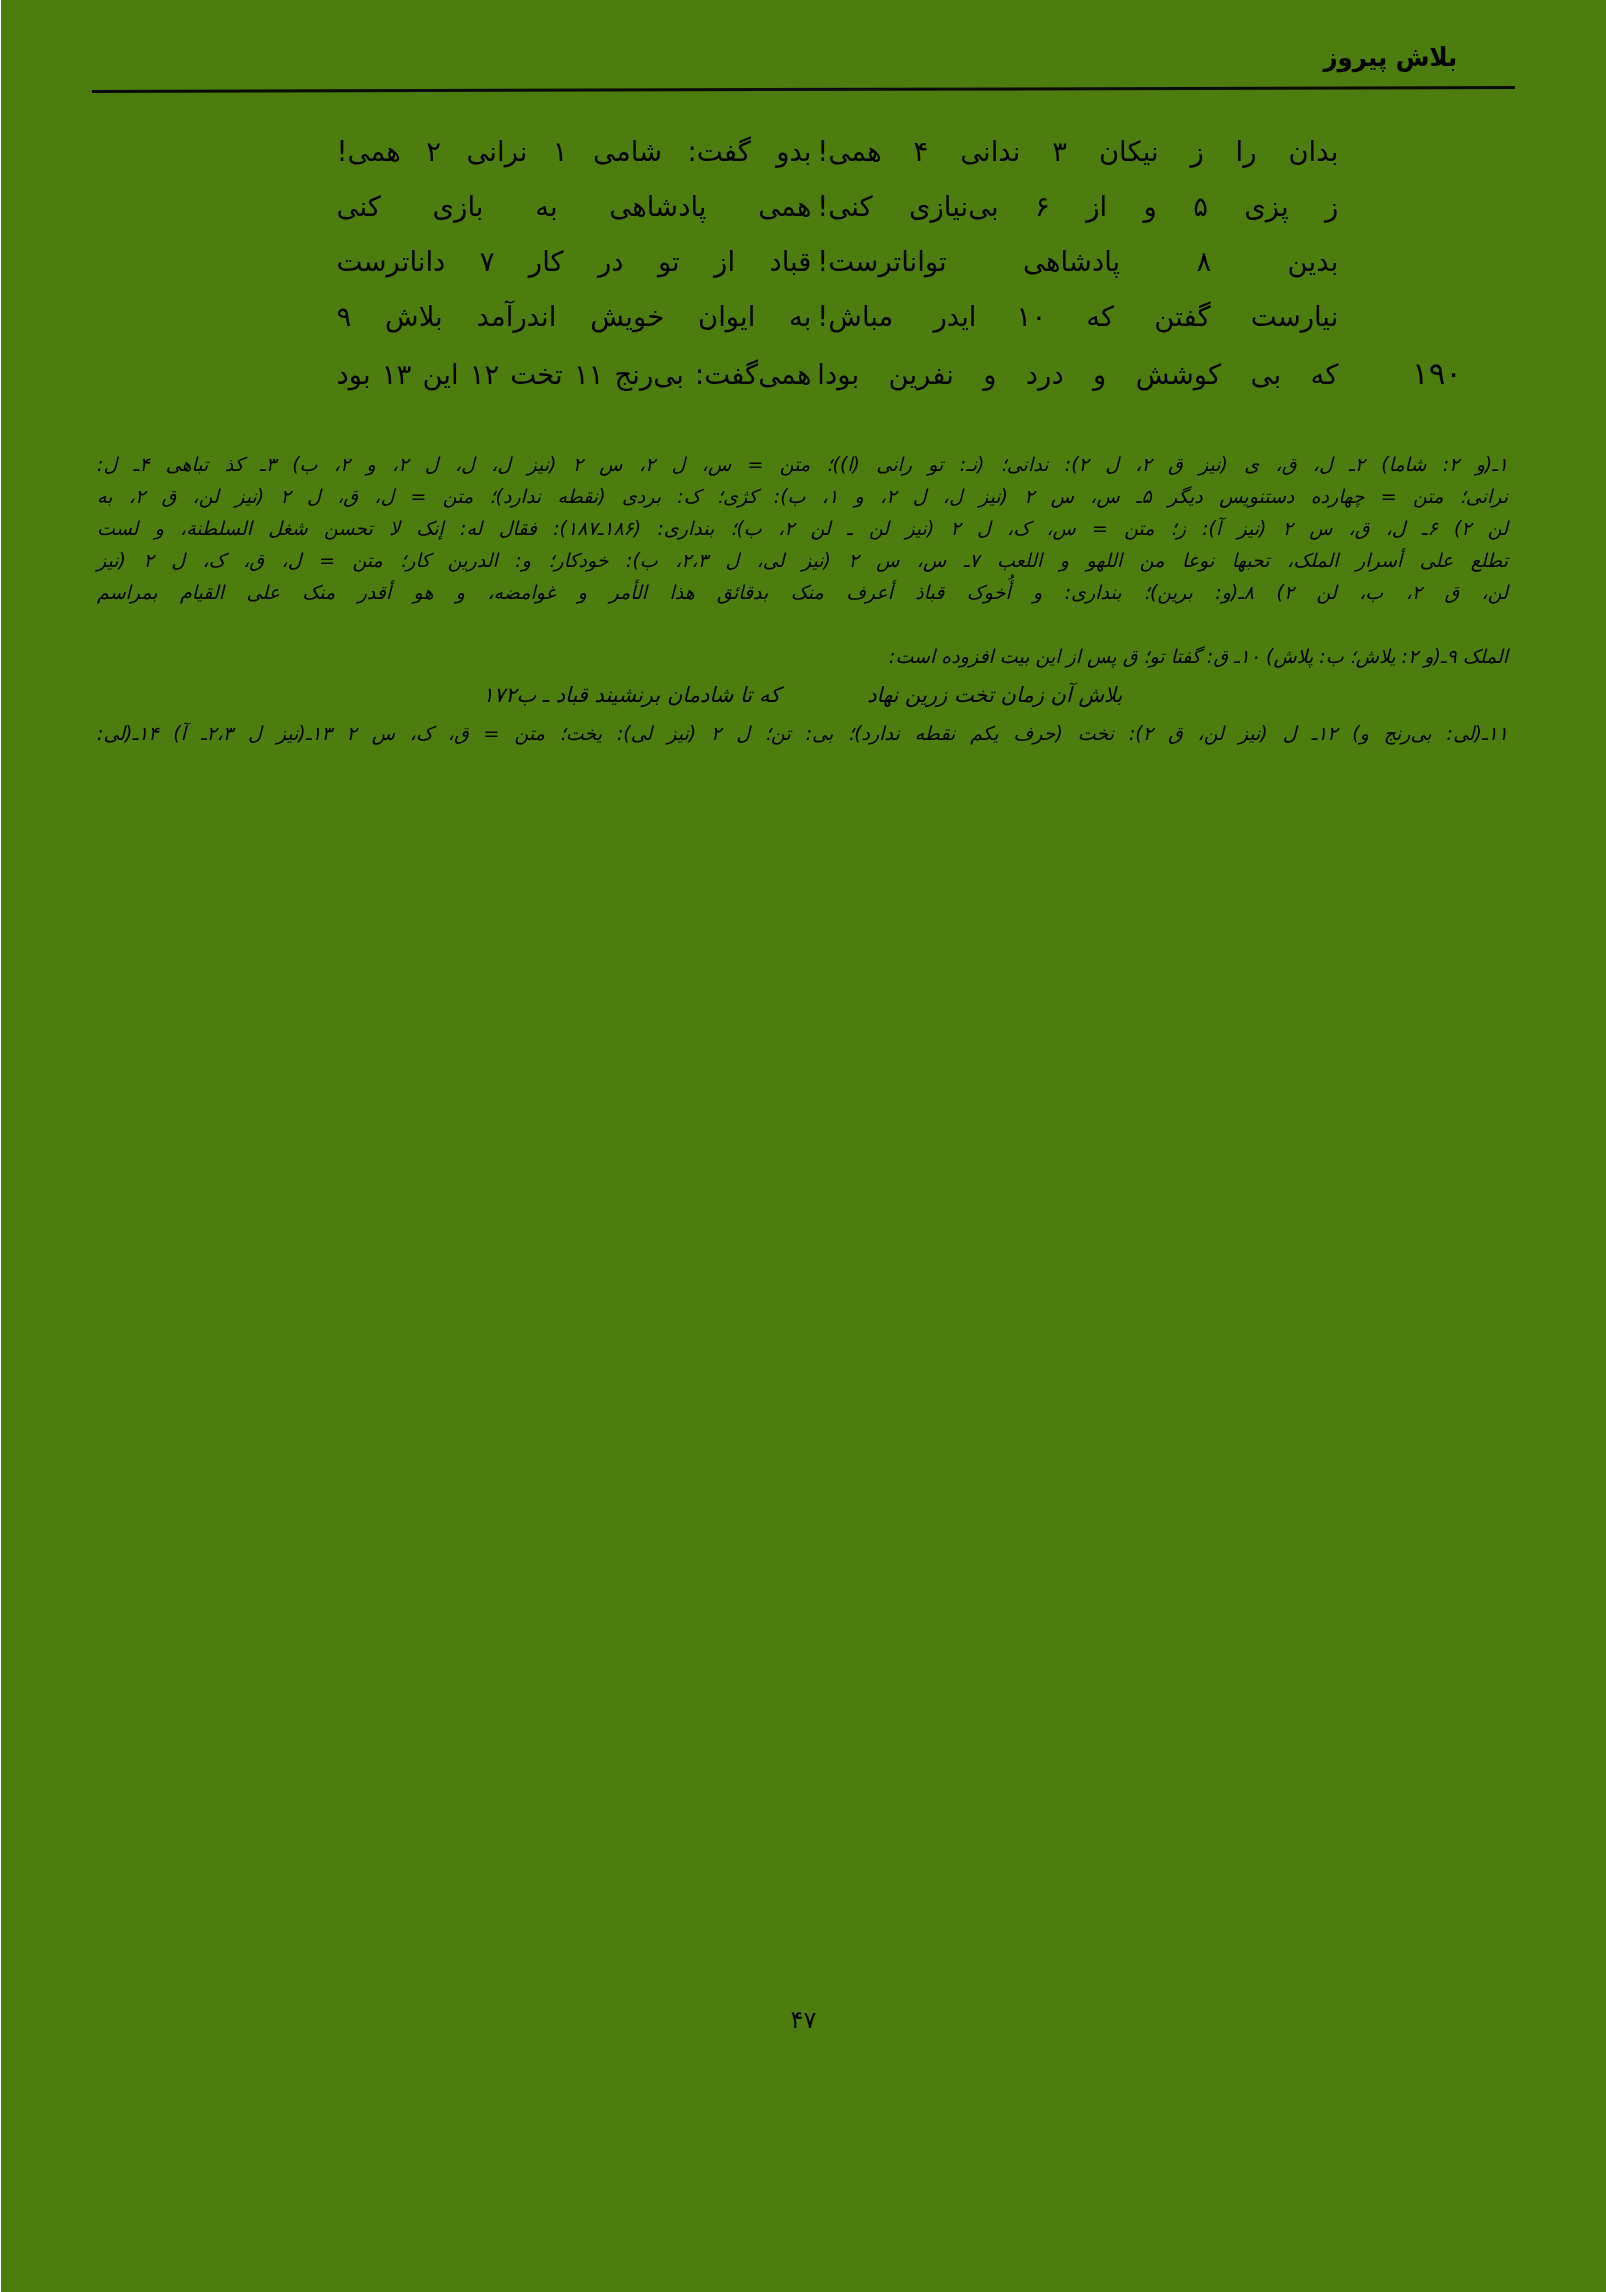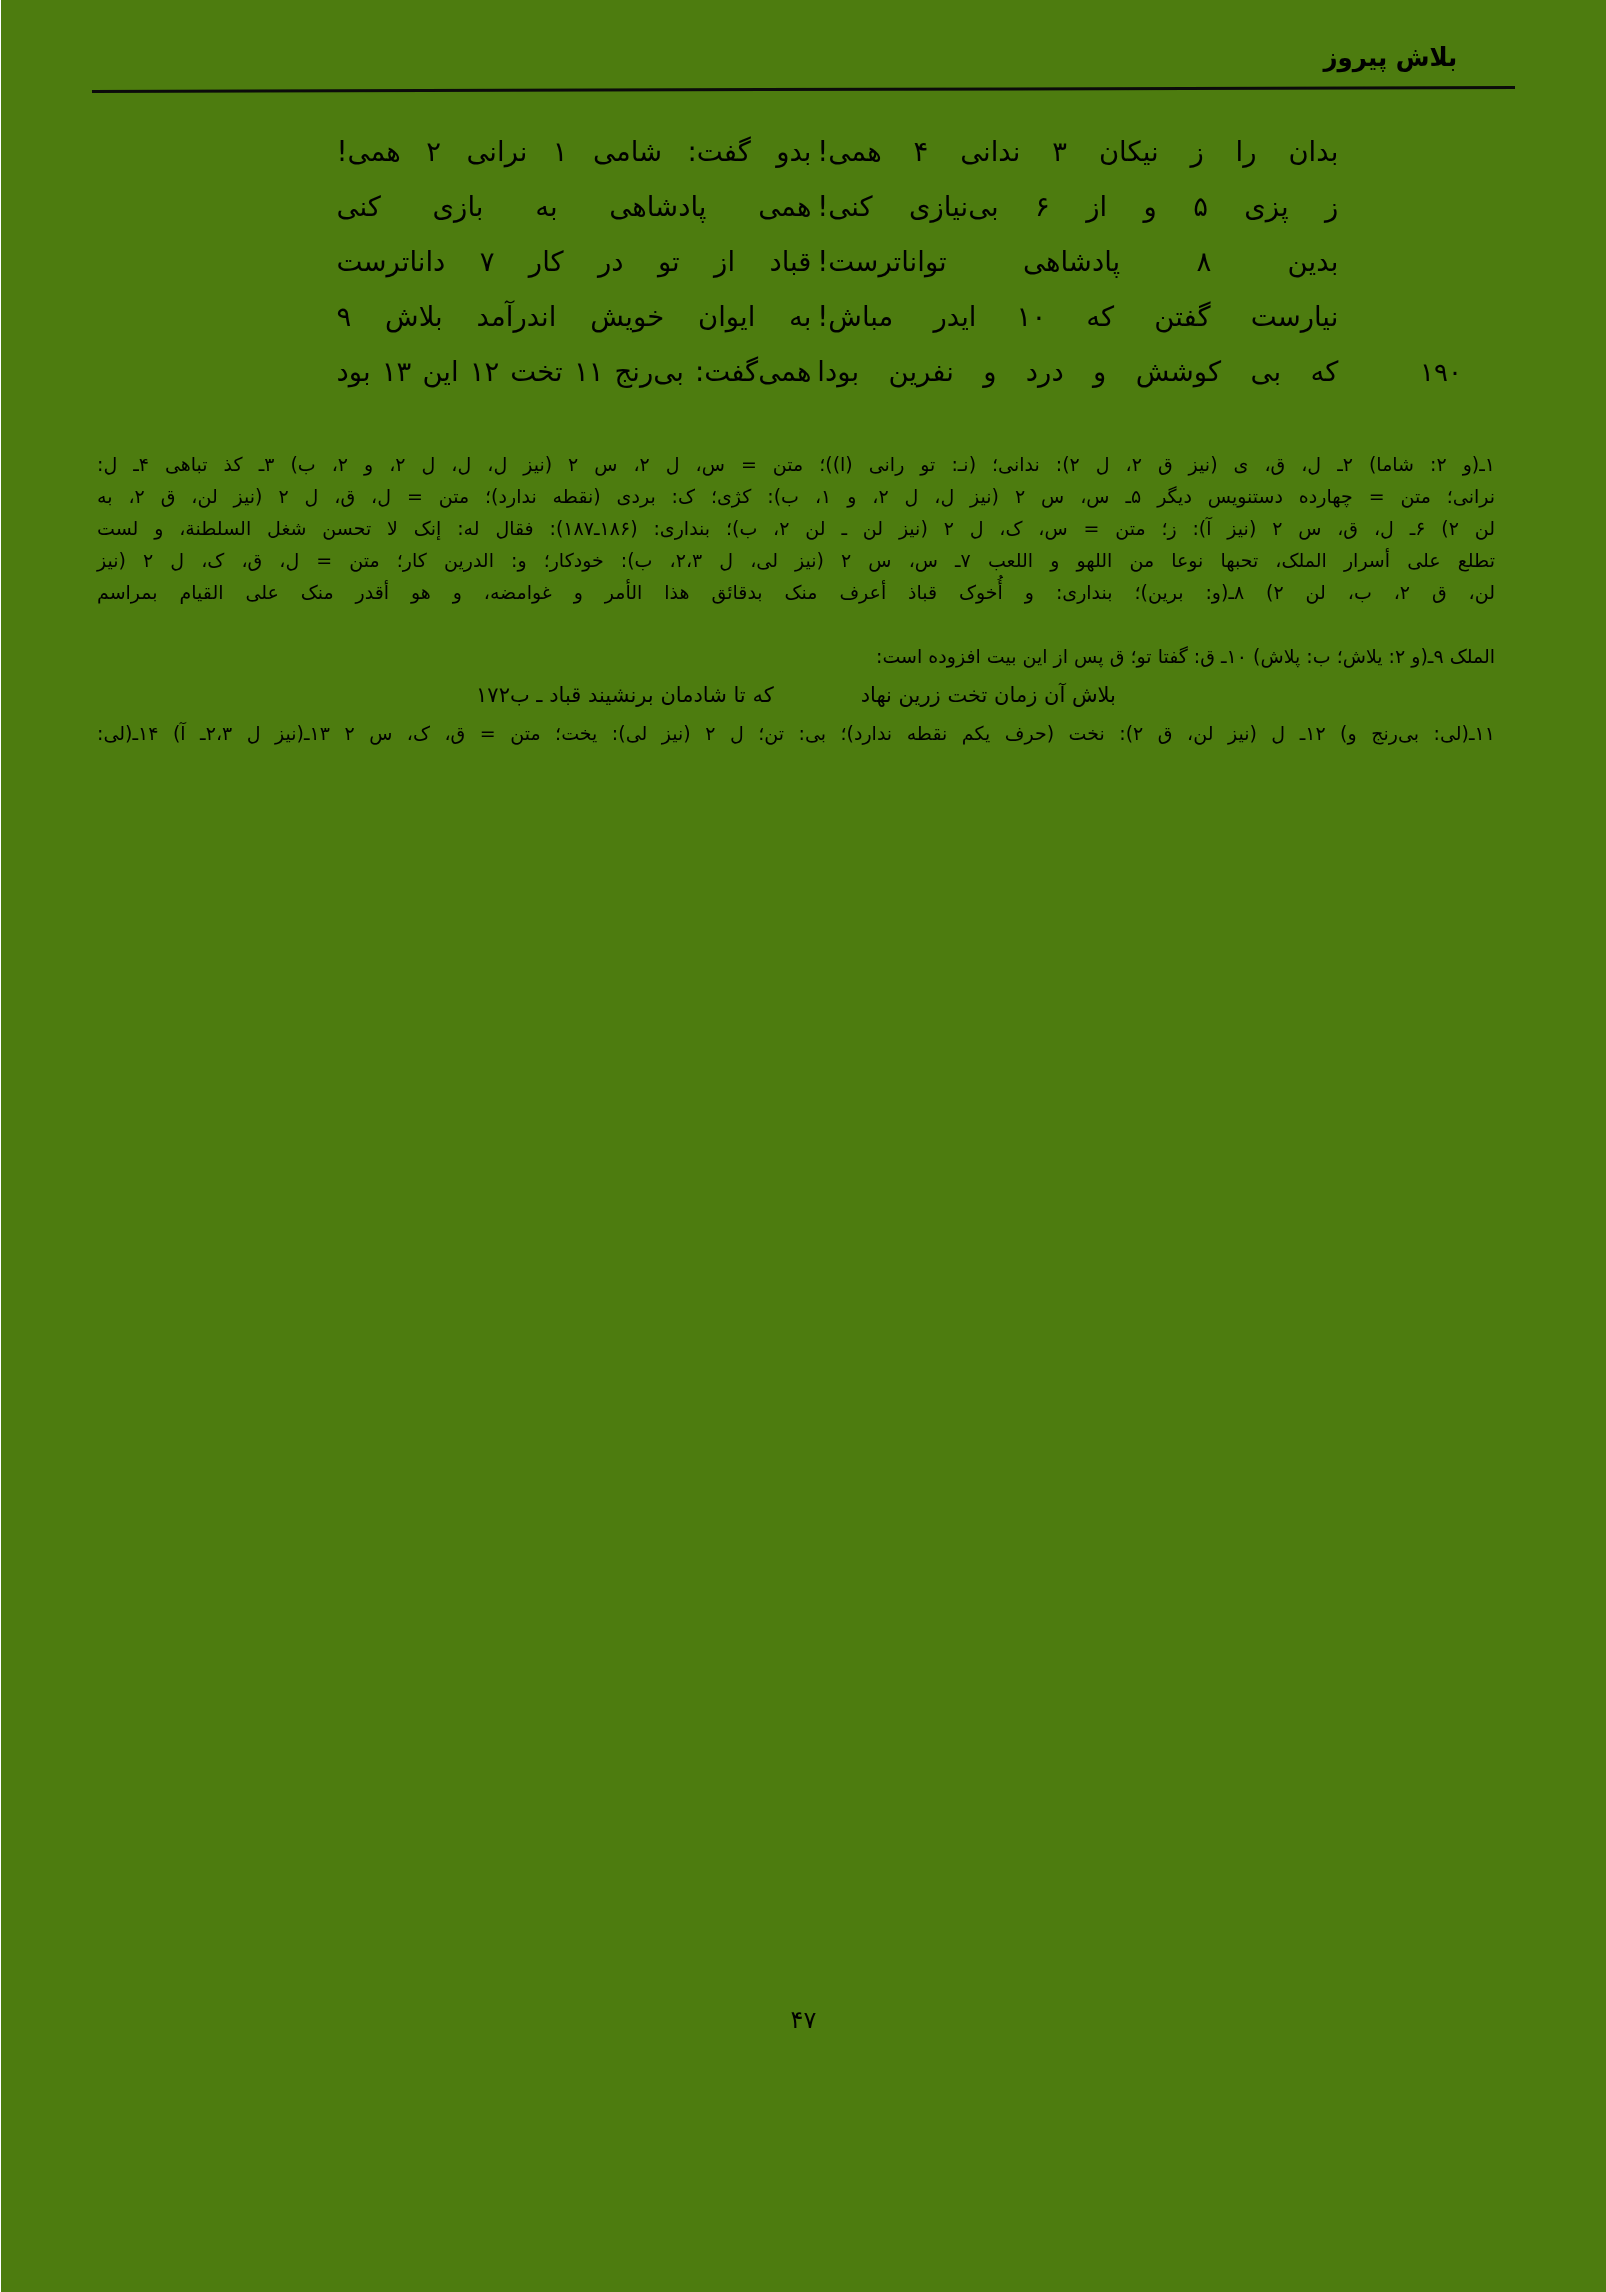--- a/index.html
+++ b/index.html
@@ -64,21 +64,21 @@
   .verse-row {
     display: flex;
     flex-direction: row;
     align-items: baseline;
     height: 55px;
     white-space: nowrap;
   }
   .verse-num {
     width: 83px;
     flex: 0 0 83px;
-    font-size: 26px;
+    font-size: 31px;
     text-align: right;
     padding-left: 7.7px;
     direction: rtl;
   }
   .hemi {
     font-size: 27.5px;
     direction: rtl;
     white-space: nowrap;
     letter-spacing: 0.2px;
   }
@@ -95,27 +95,28 @@
     width: 521px;
     text-align: justify;
     text-align-last: justify;
     padding-right: 33px;
   }
 
   
   .apparatus {
     position: absolute;
     top: 448px;
-    right: 112px;
+    right: 99px;
     left: 97px;
     direction: rtl;
     text-align: justify;
     font-size: 19px;
     line-height: 32px;
     letter-spacing: -0.1px;
+    font-style: italic;
   }
   .app-line {
     display: block;
     white-space: normal;
   }
   .app-line.justified {
     text-align: justify;
     text-align-last: justify;
   }
   .app-line.last {

